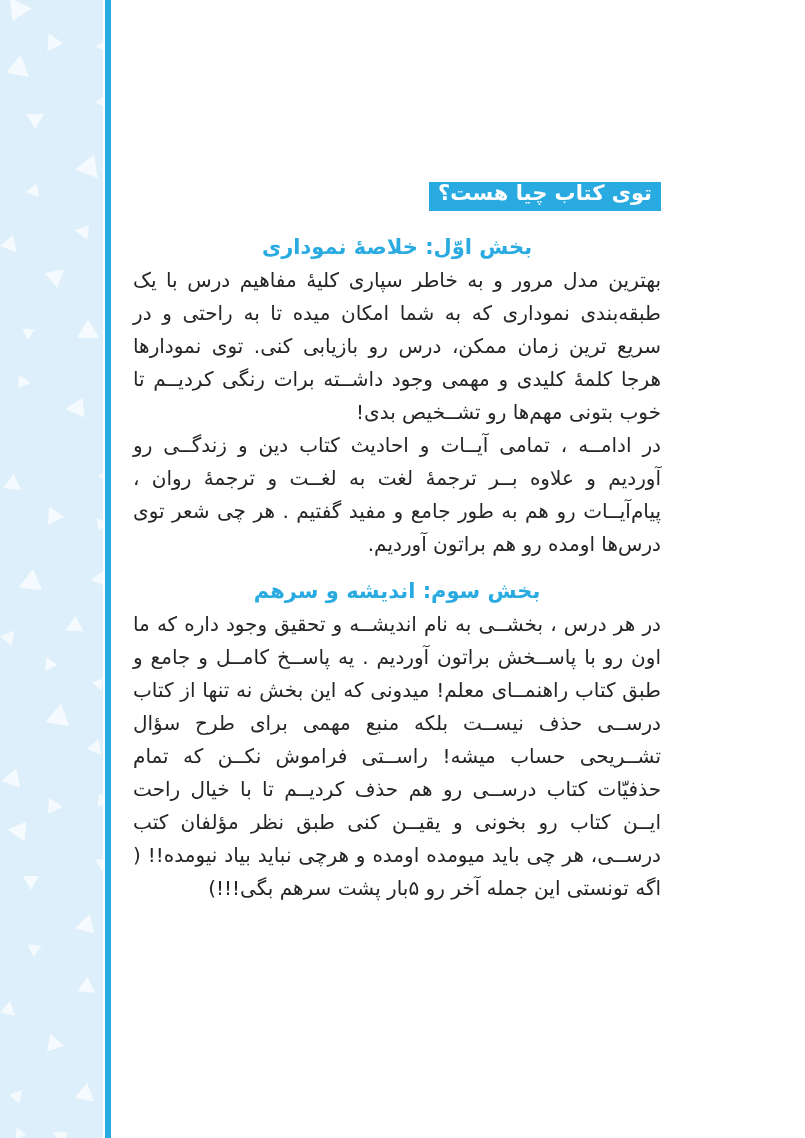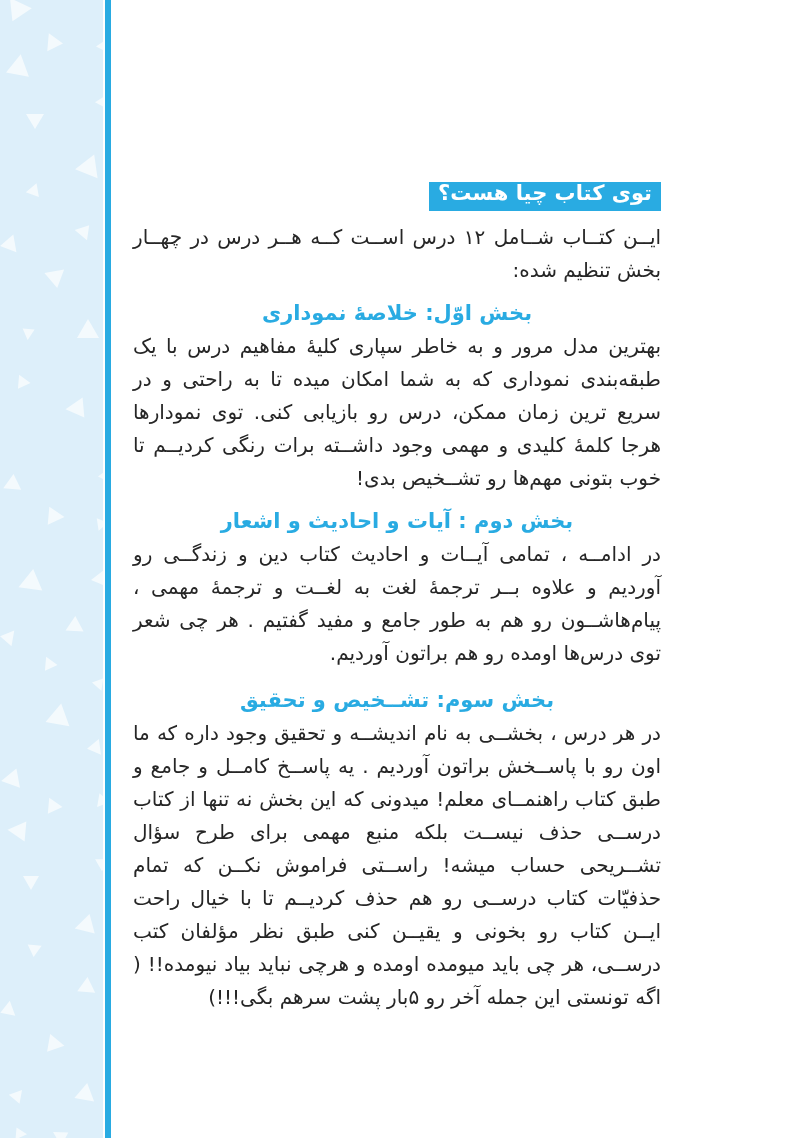--- a/index.html
+++ b/index.html
@@ -120,25 +120,23 @@
   </aside>
 
   <div class="stripe"></div>
 
   <main class="content">
 
     <h1 class="title-badge">
       <span>توی کتاب چیا هست؟</span>
     </h1>
 
-    <p class="body">ایــن کتــاب شــامل ۱۲ درس اســت کــه هــر درس در چهــار بخش تنظیم شده:</p>
 
     <h2 class="section-heading">بخش اوّل: خلاصهٔ نموداری</h2>
     <p class="body">بهترین مدل مرور و به خاطر سپاری کلیهٔ مفاهیم درس با یک طبقه‌بندی نموداری که به شما امکان میده تا به راحتی و در سریع ترین زمان ممکن، درس رو بازیابی کنی. توی نمودارها هرجا کلمهٔ کلیدی و مهمی وجود داشــته برات رنگی کردیــم تا خوب بتونی مهم‌ها رو تشــخیص بدی!</p>
 
-    <h2 class="section-heading">بخش دوم : آیات و احادیث و اشعار</h2>
-    <p class="body">در ادامــه ، تمامی آیــات و احادیث کتاب دین و زندگــی رو آوردیم و علاوه بــر ترجمهٔ لغت به لغــت و ترجمهٔ مهمی ، پیام‌هاشــون رو هم به طور جامع و مفید گفتیم . هر چی شعر توی درس‌ها اومده رو هم براتون آوردیم.</p>
+    <p class="body">در ادامــه ، تمامی آیــات و احادیث کتاب دین و زندگــی رو آوردیم و علاوه بــر ترجمهٔ لغت به لغــت و ترجمهٔ روان ، پیام‌آیــات رو هم به طور جامع و مفید گفتیم . هر چی شعر توی درس‌ها اومده رو هم براتون آوردیم.</p>
 
-    <h2 class="section-heading third">بخش سوم: تشــخیص و تحقیق</h2>
+    <h2 class="section-heading third">بخش سوم: اندیشه و سرهم</h2>
     <p class="body">در هر درس ، بخشــی به نام اندیشــه و تحقیق وجود داره که ما اون رو با پاســخش براتون آوردیم . یه پاســخ کامــل و جامع و طبق کتاب راهنمــای معلم! میدونی که این بخش نه تنها از کتاب درســی حذف نیســت بلکه منبع مهمی برای طرح سؤال تشــریحی حساب میشه! راســتی فراموش نکــن که تمام حذفیّات کتاب درســی رو هم حذف کردیــم تا با خیال راحت ایــن کتاب رو بخونی و یقیــن کنی طبق نظر مؤلفان کتب درســی، هر چی باید میومده اومده و هرچی نباید بیاد نیومده!! ( اگه تونستی این جمله آخر رو ۵بار پشت سرهم بگی!!!)</p>
 
   </main>
 </div>
 
 </body></html>

